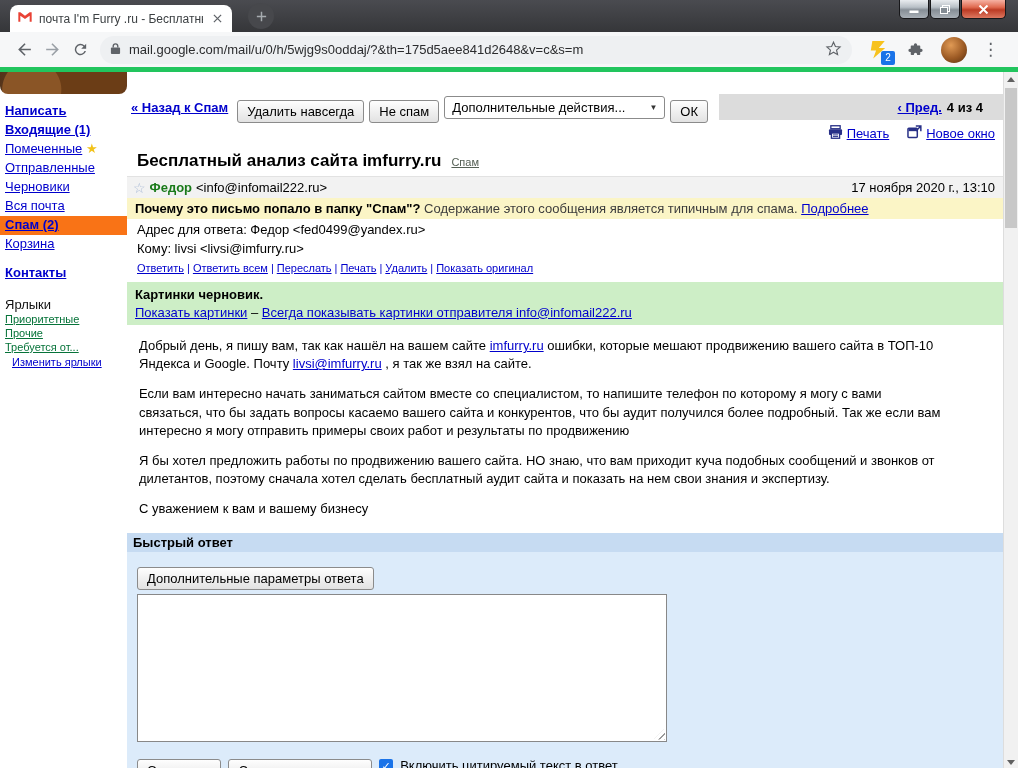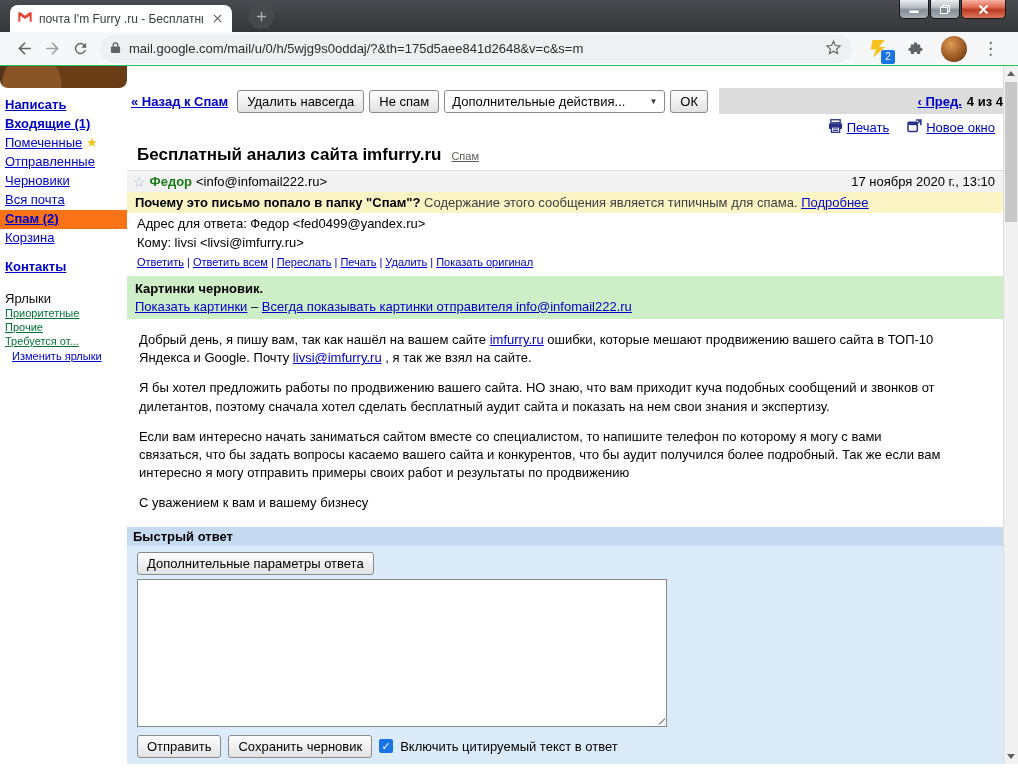--- a/index.html
+++ b/index.html
@@ -17,21 +17,21 @@
   .tab-title { flex:1; font-size:12px; color:#3c4043; white-space:nowrap; overflow:hidden; margin:0 6px; }
   .tab-close { display:flex; align-items:center; justify-content:center; width:16px; height:16px; border-radius:50%; }
   .newtab { position:absolute; left:248px; top:3px; width:26px; height:26px; border-radius:50%;
             background:#47484c; display:flex; align-items:center; justify-content:center; }
   .win-controls { position:absolute; top:0; right:12px; display:flex; }
   .wbtn { width:30px; height:19px; margin-left:1px; border:1px solid #17171a; border-top:none;
           border-radius:0 0 5px 5px; display:flex; align-items:center; justify-content:center;
           background:linear-gradient(#e9ecef,#b9c0c7 40%,#868e96 55%,#a9b0b7); }
   .wbtn.close { width:45px; background:linear-gradient(#f6b2a3,#e06a50 40%,#bc3b24 55%,#dd7860); }
 
-  .urlbar { height:34px; background:#f6f7f8; border-bottom:1px solid #22c55e;
+  .urlbar { height:40px; background:#f6f7f8; border-bottom:5px solid #22c55e;
             display:flex; align-items:center; padding:0 10px; }
   .nav-ic { width:28px; height:28px; display:flex; align-items:center; justify-content:center; }
   .omnibox { width:752px; height:28px; margin-left:6px; background:#eef0f2; border-radius:14px;
              display:flex; align-items:center; padding:0 10px; }
   .url-text { flex:1; font-size:13px; color:#2b2c2e; margin-left:8px; white-space:nowrap; overflow:hidden; }
   .ext-area { display:flex; align-items:center; gap:15px; margin-left:15px; }
   .ext-ic { position:relative; width:22px; height:22px; display:flex; align-items:center; justify-content:center; }
   .bolt { width:16px; height:18px; background:#f7c21e;
           clip-path:polygon(15% 0,95% 0,55% 42%,95% 42%,20% 100%,38% 55%,5% 55%); }
   .badge { position:absolute; right:-6px; bottom:-4px; min-width:14px; height:14px; padding:0 2px;
@@ -58,26 +58,26 @@
   .label-link { font-size:11px; padding:1px 0 1px 5px; line-height:12px; }
   .label-link a { color:#067339; }
   .edit-labels { font-size:11px; padding:2px 0 0 12px; }
 
   
   .main { flex:1; padding-top:22px; min-width:0; }
 
   .toolbar { display:flex; align-items:center; height:26px; gap:5px; padding-left:4px; }
   .toolbar .back { font-weight:bold; margin-right:4px; }
   .gbtn { font-family:inherit; font-size:13px; color:#000; padding:3px 9px;
-          background:linear-gradient(#fefefe,#e2e2e2); border:1px solid #8b8b8b; border-radius:3px; cursor:pointer; }
+          background:linear-gradient(#fefefe,#e2e2e2); border:1px solid #8b8b8b; border-radius:3px; cursor:pointer;margin-top:9px; }
   .gselect { background:#fff; border:1px solid #8b8b8b; border-radius:3px; padding:3px 7px;
              display:flex; align-items:center; gap:24px; cursor:pointer; }
   .sel-arrow { font-size:8px; color:#333; }
   .pager { flex:1; align-self:stretch; background:#dcdcdc; margin-left:6px;
-           display:flex; align-items:center; justify-content:flex-end; gap:5px; padding-right:0; }
+           display:flex; align-items:center; justify-content:flex-end; gap:5px; padding-right:20px; }
   .pager a { font-weight:bold; }
   .pager b { color:#000; }
 
   .print-row { display:flex; justify-content:flex-end; align-items:center; gap:18px; padding:5px 8px 4px 0; }
   .plink { display:flex; align-items:center; gap:4px; }
 
   .subject-row { display:flex; align-items:baseline; gap:10px; padding:5px 0 5px 10px; }
   .subject-row h1 { margin:0; font-size:17px; }
   .spam-tag { font-size:11px; color:#556055; }
 
@@ -302,22 +302,22 @@
       <div class="t">Картинки черновик.</div>
       <div>
         <a>Показать картинки</a>
         <span>–</span>
         <a>Всегда показывать картинки отправителя info@infomail222.ru</a>
       </div>
     </div>
 
     <div class="message">
       <p><span>Добрый день, я пишу вам, так как нашёл на вашем сайте </span><a>imfurry.ru</a><span> ошибки, которые мешают продвижению вашего сайта в ТОП-10 Яндекса и Google.  Почту </span><a>livsi@imfurry.ru</a><span> , я так же взял на сайте.</span></p>
+      <p>Если вам интересно начать заниматься сайтом вместе со специалистом, то напишите телефон по которому я могу с вами связаться, что бы задать вопросы касаемо вашего сайта и конкурентов, что бы аудит получился более подробный. Так же если вам интересно я могу отправить примеры своих работ и результаты по продвижению</p>
       <p>Я бы хотел предложить работы по продвижению вашего сайта. НО знаю, что вам приходит куча подобных сообщений и звонков от дилетантов, поэтому сначала хотел сделать бесплатный аудит сайта и показать на нем свои знания и экспертизу.</p>
-      <p>Если вам интересно начать заниматься сайтом вместе со специалистом, то напишите телефон по которому я могу с вами связаться, что бы задать вопросы касаемо вашего сайта и конкурентов, что бы аудит получился более подробный. Так же если вам интересно я могу отправить примеры своих работ и результаты по продвижению</p>
       <p class="last">С уважением к вам и вашему бизнесу</p>
     </div>
 
     <div class="qr">
       <div class="qr-header">Быстрый ответ</div>
       <div class="qr-body">
         <div class="qr-inner">
           <div class="qr-row1">
             <button class="gbtn">Дополнительные параметры ответа</button>
           </div>

